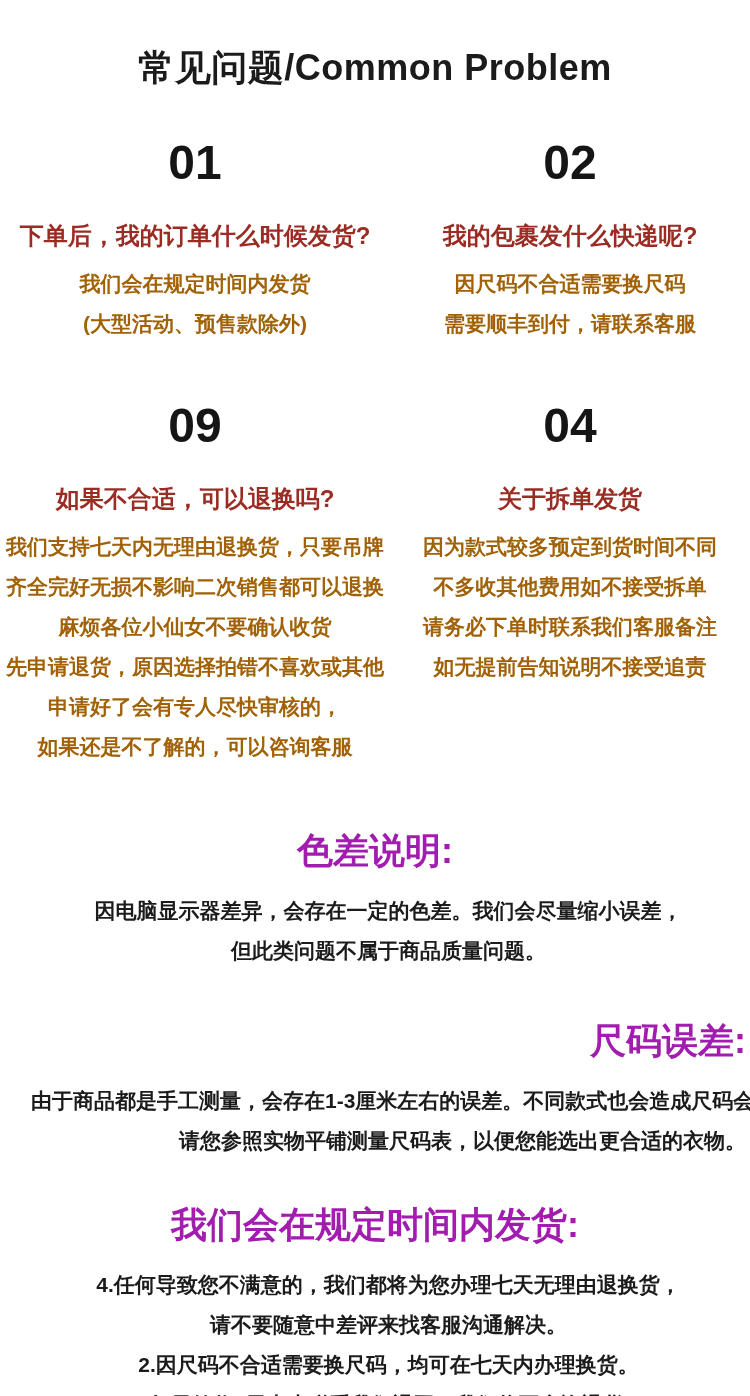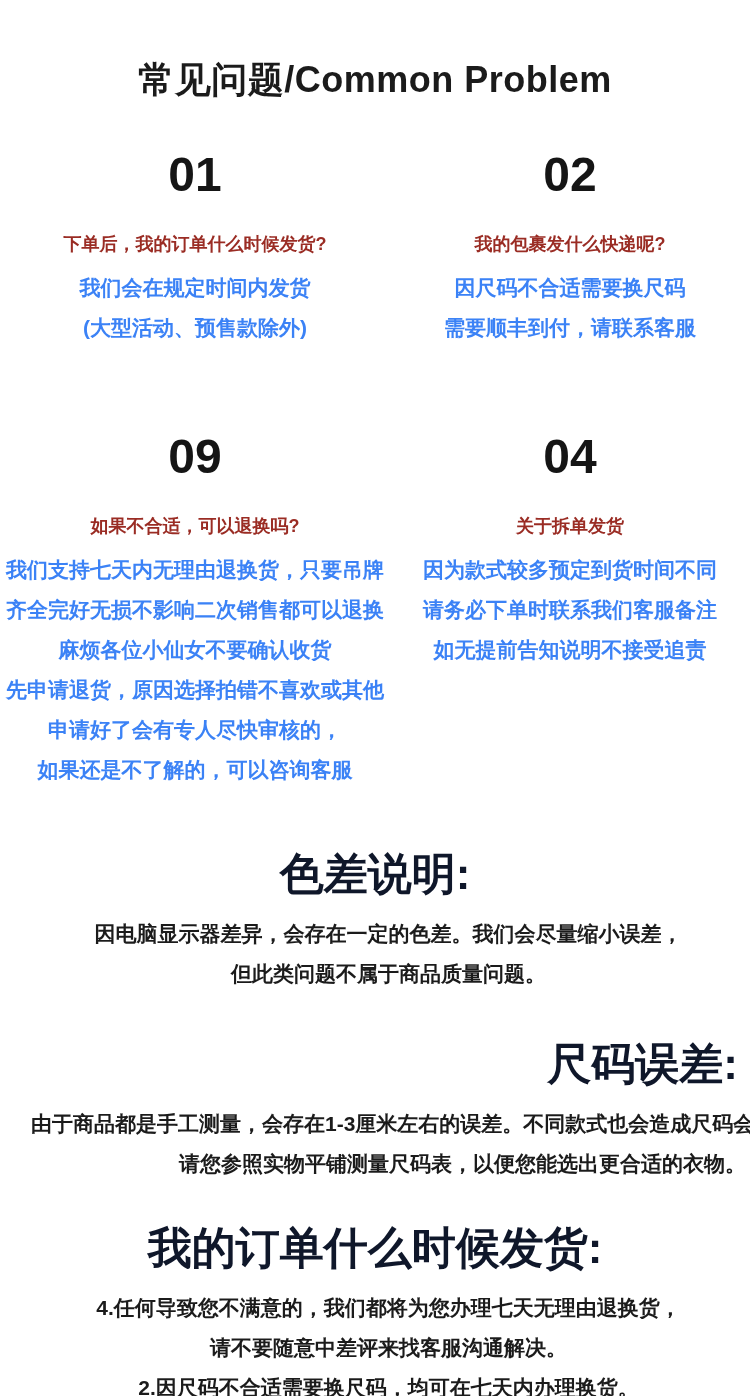--- a/index.html
+++ b/index.html
@@ -19,69 +19,69 @@
     width: 750px;
     height: 1396px;
     position: relative;
   }
   .page-title {
     text-align: center;
     font-size: 36px;
     font-weight: 700;
     letter-spacing: 0.5px;
     padding-top: 44px;
-    margin: 12px;
+    margin: 0;
     color: #1b1b1b;
   }
   .faq-grid {
     display: grid;
     grid-template-columns: 1fr 1fr;
     margin-top: 44px;
-    row-gap: 83px;
+    row-gap: 56px;
   }
   .faq-cell {
     text-align: center;
     padding: 0 6px;
   }
   .faq-number {
     font-size: 48px;
     font-weight: 800;
     line-height: 1.1;
     color: #151515;
   }
   .faq-question {
     margin: 30px 0 0 0;
-    font-size: 18px;
+    font-size: 24px;
     font-weight: 700;
     color: #9a2c24;
   }
   .faq-answers {
     margin-top: 12px;
   }
   .faq-answers p {
     margin: 0;
     font-size: 21px;
     font-weight: 700;
     line-height: 40px;
-    color: #3b82f6;
+    color: #a16207;
     white-space: nowrap;
   }
   .note {
     text-align: center;
     padding: 0 4px;
   }
   .note-color   { margin-top: 60px; }
   .note-size    { margin-top: 46px; text-align: right; }
   .note-return  { margin-top: 40px; }
   .note-title {
-    margin: 8px;
-    font-size: 44px;
+    margin: 0;
+    font-size: 36px;
     font-weight: 800;
     line-height: 48px;
-    color: #0f172a;
+    color: #a21caf;
   }
   .note-lines {
     margin-top: 16px;
     margin-left: 27px;
   }
   .note-lines p {
     margin: 0;
     font-size: 21px;
     font-weight: 700;
     line-height: 40px;
@@ -127,20 +127,21 @@
         <p>申请好了会有专人尽快审核的，</p>
         <p>如果还是不了解的，可以咨询客服</p>
       </div>
     </section>
 
     <section class="faq-cell">
       <div class="faq-number">04</div>
       <h3 class="faq-question">关于拆单发货</h3>
       <div class="faq-answers">
         <p>因为款式较多预定到货时间不同</p>
+        <p>不多收其他费用如不接受拆单</p>
         <p>请务必下单时联系我们客服备注</p>
         <p>如无提前告知说明不接受追责</p>
       </div>
     </section>
 
   </div>
 
   <section class="note note-color">
     <h2 class="note-title">色差说明:</h2>
     <div class="note-lines">
@@ -151,21 +152,21 @@
 
   <section class="note note-size">
     <h2 class="note-title">尺码误差:</h2>
     <div class="note-lines">
       <p>由于商品都是手工测量，会存在1-3厘米左右的误差。不同款式也会造成尺码会略有不同。</p>
       <p>请您参照实物平铺测量尺码表，以便您能选出更合适的衣物。</p>
     </div>
   </section>
 
   <section class="note note-return">
-    <h2 class="note-title">我的订单什么时候发货:</h2>
+    <h2 class="note-title">我们会在规定时间内发货:</h2>
     <div class="note-lines">
       <p>4.任何导致您不满意的，我们都将为您办理七天无理由退换货，</p>
       <p>请不要随意中差评来找客服沟通解决。</p>
       <p>2.因尺码不合适需要换尺码，均可在七天内办理换货。</p>
       <p>3.如果签收7天内未联系我们退回，我们将不允许退货。</p>
     </div>
   </section>
 
 </div>
 

